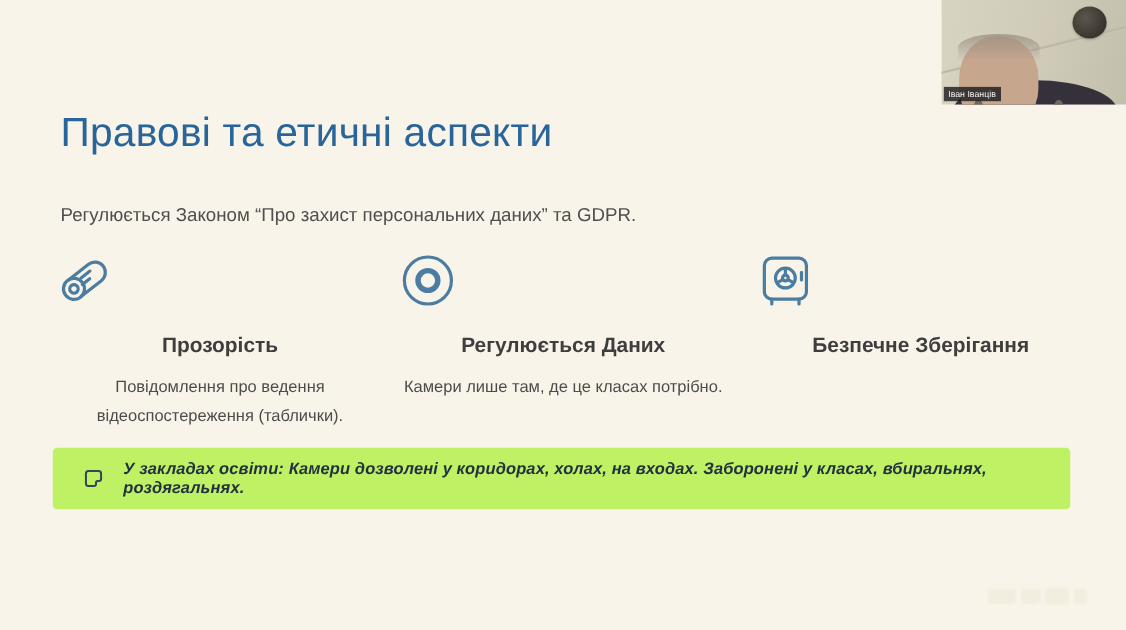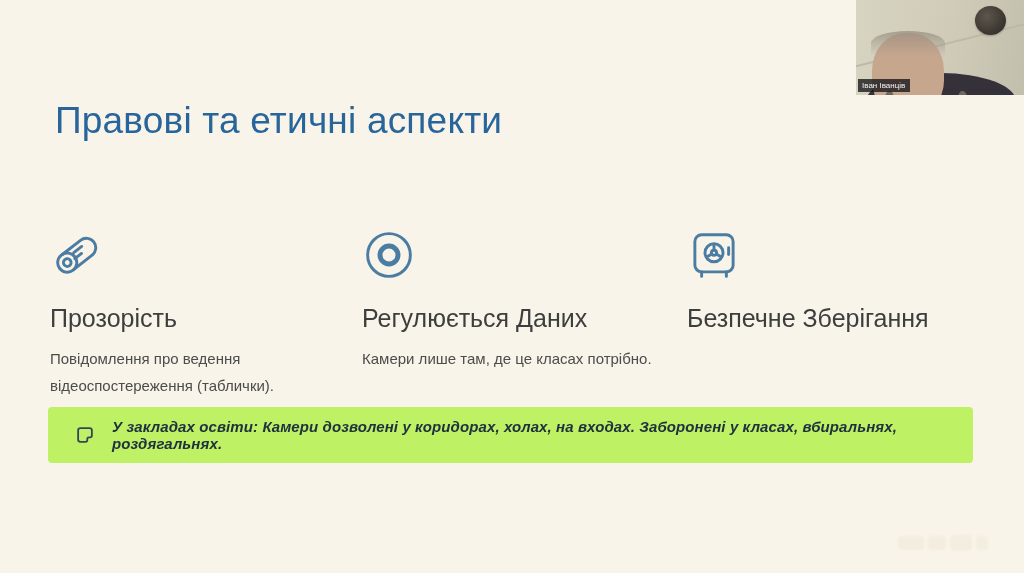--- a/index.html
+++ b/index.html
@@ -20,24 +20,24 @@
     position:absolute; left:55px; top:186px; margin:0;
     font-size:17px; color:#4e4e4e;
   }
 
   .col { position:absolute; top:228px; width:300px; }
   .col-1 { left:50px; }
   .col-2 { left:362px; }
   .col-3 { left:687px; }
   .col .icon { display:block; height:58px; }
   .col h3 {
-    margin:18px 0 0; font-size:25px; font-weight:400; color:#3e3e3e;
+    margin:18px 0 0; font-size:19px; font-weight:700; color:#3e3e3e;text-align:center;
   }
   .col p {
-    margin:12px 0 0; font-size:15px; line-height:1.8; color:#4c4c4c;
+    margin:12px 0 0; font-size:15px; line-height:1.8; color:#4c4c4c;text-align:center;
   }
 
   .callout {
     position:absolute; left:48px; top:407px; width:925px; height:56px;
     background:#bef264; border-radius:4px;
     display:flex; align-items:center;
   }
   .callout .note-wrap { margin-left:26px; display:flex; align-items:center; }
   .callout p {
     margin:0 0 0 16px; font-size:15px; font-style:italic; font-weight:700;
@@ -101,20 +101,21 @@
                 stroke-linecap:round; stroke-linejoin:round; }
   svg.note    { stroke:#33475a; fill:none; stroke-width:2;
                 stroke-linecap:round; stroke-linejoin:round; }
 </style>
 </head>
 <body>
 
 <div class="slide">
 
   <h1 class="title">Правові та етичні аспекти</h1>
+  <p class="subtitle">Регулюється Законом “Про захист персональних даних” та GDPR.</p>
 
   <div class="col col-1">
     <span class="icon">
       <svg class="feature" width="54" height="54" viewBox="0 0 48 48">
         <g transform="rotate(-38 24 24)">
           <circle cx="13" cy="24" r="8.5"></circle>
           <circle cx="13" cy="24" r="3.4"></circle>
           <path d="M14 15.6 L34.5 15.6 A8.4 8.4 0 0 1 34.5 32.4 L14 32.4"></path>
           <path d="M23 20.6 L32 20.6"></path>
           <path d="M20.5 25.4 L28 25.4"></path>

